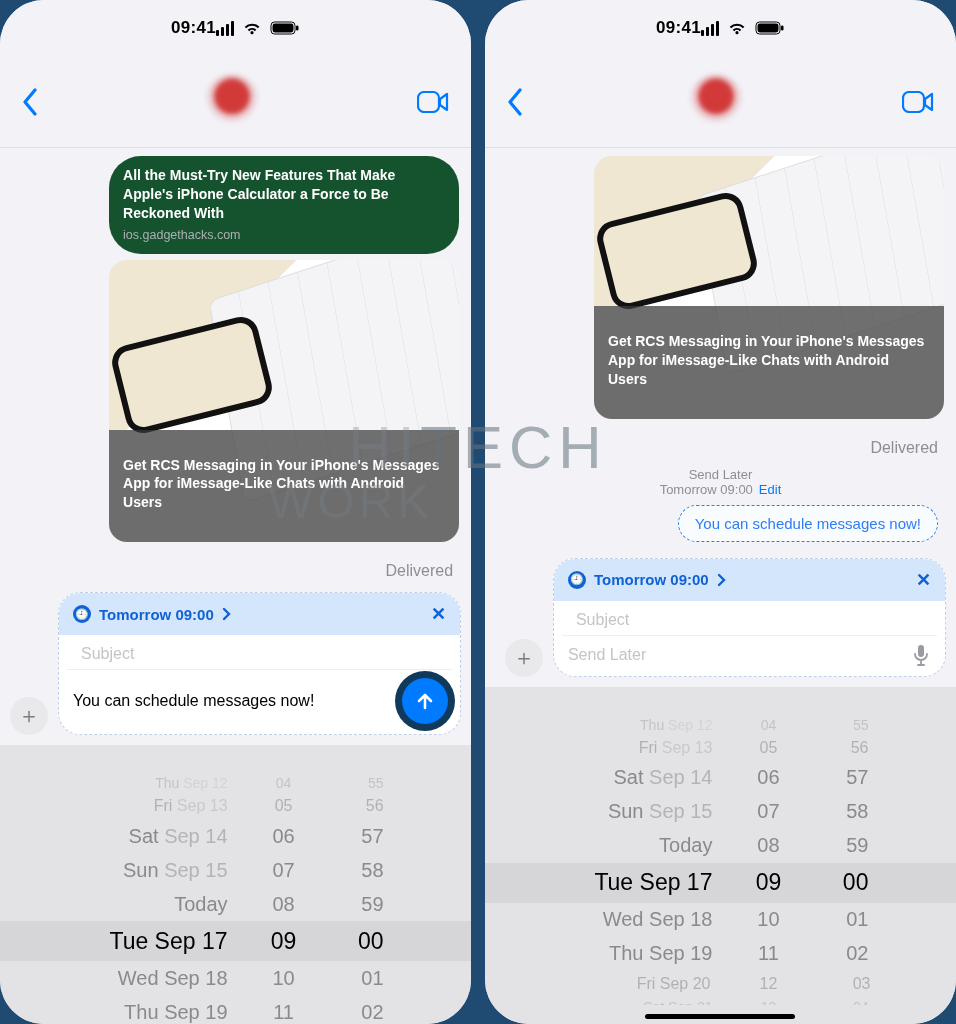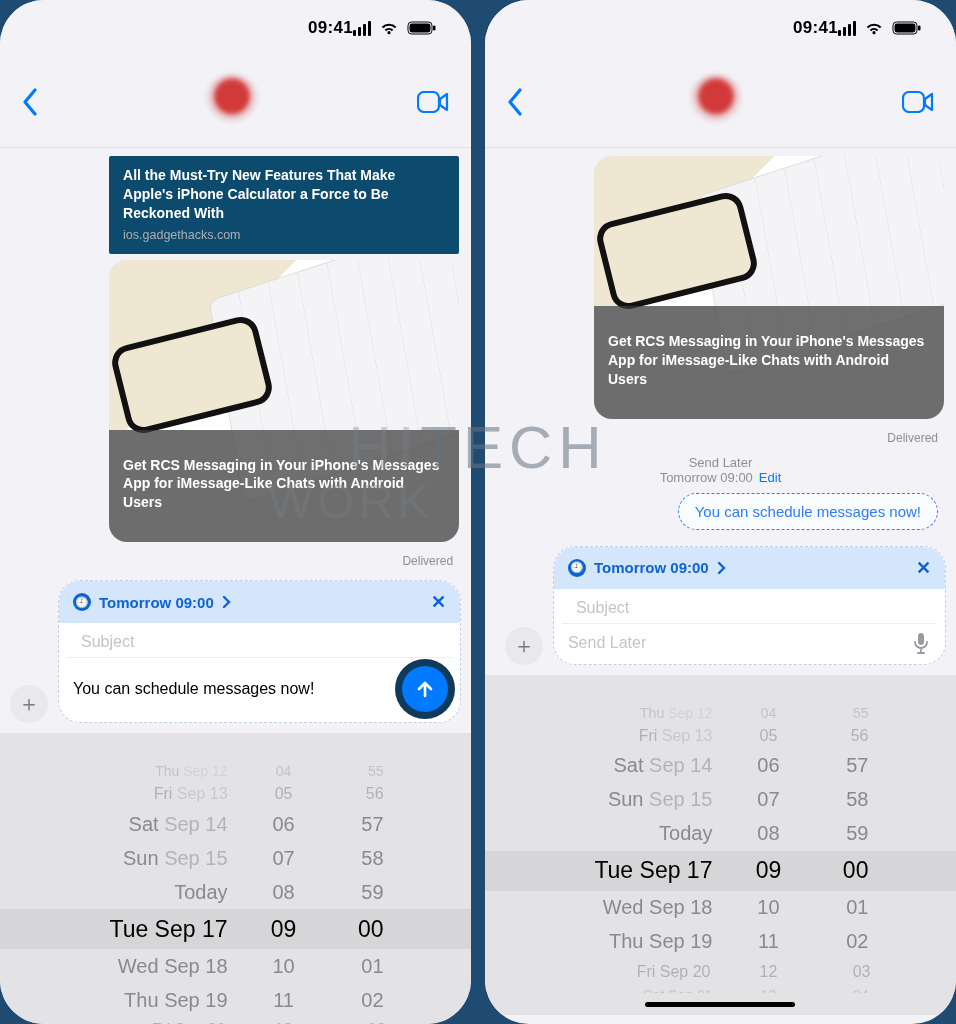--- a/index.html
+++ b/index.html
@@ -25,21 +25,21 @@
     width: 12px;
     background: #1f4a72;
     height: 1024px;
   }
 
   
   .status-bar {
     height: 56px;
     display: flex;
     align-items: center;
-    justify-content: flex-end;
+    justify-content: center;
     padding: 0 34px;
     background: #f2f2f7;
     position: relative;
   }
   .status-time { font-weight: 600; font-size: 17px; letter-spacing: 0.3px; }
   .status-icons { display: flex; align-items: center; gap: 8px; }
   .signal-bars { display: flex; align-items: flex-end; gap: 2px; }
   .signal-bars span { width: 3px; background: #000; border-radius: 1px; display: block; }
   .signal-bars span:nth-child(1){height:6px;} .signal-bars span:nth-child(2){height:9px;}
   .signal-bars span:nth-child(3){height:12px;} .signal-bars span:nth-child(4){height:15px;}
@@ -63,23 +63,23 @@
     filter: blur(2.2px);
   }
   .video-btn { width: 40px; height: 40px; display:flex; align-items:center; justify-content:center; color:#007aff; }
 
   
   .conv {
     position: relative;
     padding: 8px 12px 0 12px;
   }
   .bubble-dark {
-    background: #0c4a6e;
+    background: #14532d;
     color: #fff;
-    border-radius: 2px;
+    border-radius: 32px;
     padding: 10px 14px 10px 14px;
     max-width: 350px;
     margin-left: auto;
     font-size: 14px;
     line-height: 1.35;
     margin-bottom: 6px;
   }
   .bubble-dark .title { font-weight: 600; }
   .bubble-dark .src { color: #aeaeb2; font-size: 12.5px; margin-top: 4px; }
   .card {
@@ -119,22 +119,22 @@
     padding: 26px 14px 14px;
     font-size: 14px;
     line-height: 1.35;
     font-weight: 600;
   }
   .card-caption .faded { color: rgba(255,255,255,0.35); font-weight:400; filter: blur(2px); margin-top:4px; height:12px; }
 
   .delivered {
     text-align: right;
     color: #8e8e93;
-    font-size: 12px;
-    margin: 12px 6px 6px 0;
+    font-size: 16px;
+    margin: 20px 6px 6px 0;
   }
 
   .send-later-header { text-align:center; font-size:13px; color:#8e8e93; margin-top:10px; }
   .send-later-header .edit { color:#007aff; margin-left:6px; }
   .scheduled-pill {
     float:right; clear:both;
     margin: 8px 6px 10px 0;
     border: 1.5px dashed #2e7cf6;
     color:#2e7cf6;
     background:#f8fcff;

